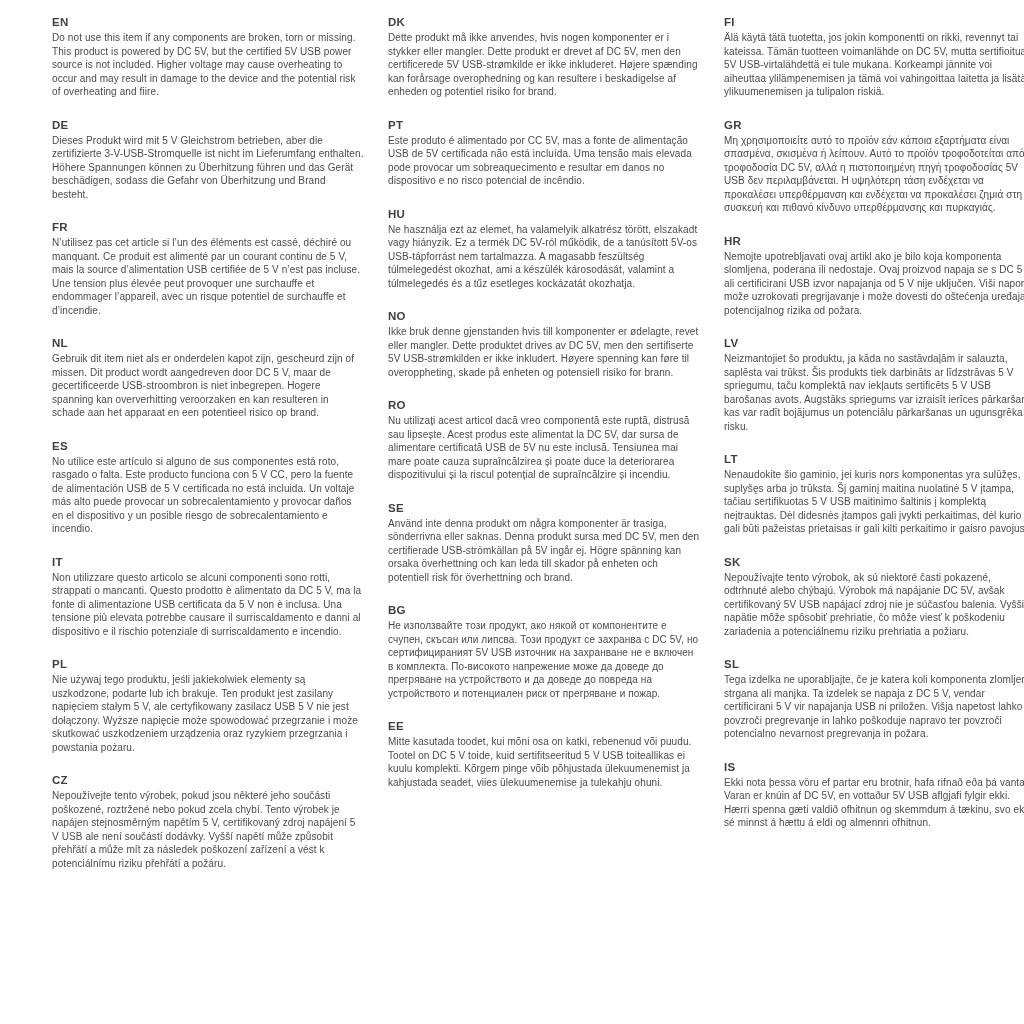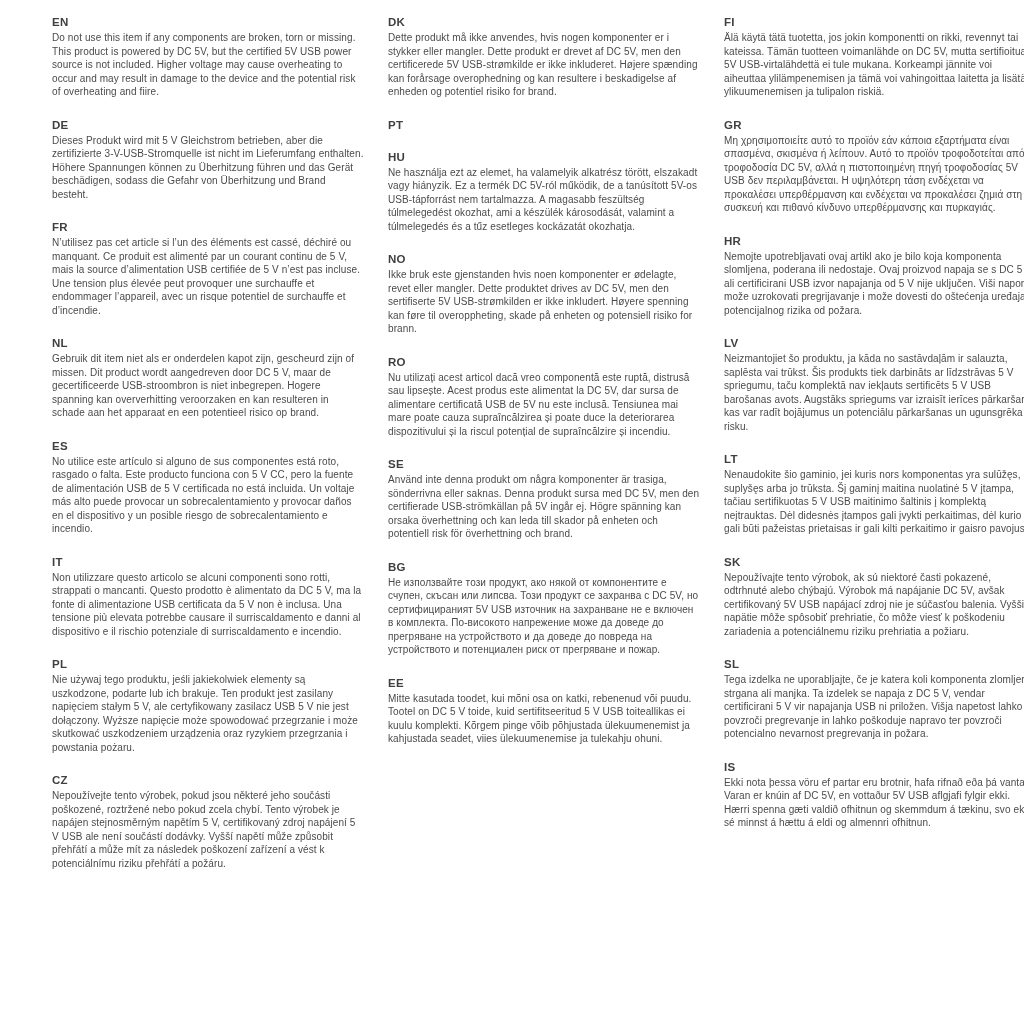--- a/index.html
+++ b/index.html
@@ -81,28 +81,29 @@
         <p class="lang-text">Nepoužívejte tento výrobek, pokud jsou některé jeho součásti poškozené, roztržené nebo pokud zcela chybí. Tento výrobek je napájen stejnosměrným napětím 5 V, certifikovaný zdroj napájení 5 V USB ale není součástí dodávky. Vyšší napětí může způsobit přehřátí a může mít za následek poškození zařízení a vést k potenciálnímu riziku přehřátí a požáru.</p>
       </section>
     </div>
   <div class="col">
       <section class="lang-block">
         <h2 class="lang-code">DK</h2>
         <p class="lang-text">Dette produkt må ikke anvendes, hvis nogen komponenter er i stykker eller mangler. Dette produkt er drevet af DC 5V, men den certificerede 5V USB-strømkilde er ikke inkluderet. Højere spænding kan forårsage overophedning og kan resultere i beskadigelse af enheden og potentiel risiko for brand.</p>
       </section>
       <section class="lang-block">
         <h2 class="lang-code">PT</h2>
+        <p class="lang-text">Este produto é alimentado por CC 5V, mas a fonte de alimentação USB de 5V certificada não está incluída. Uma tensão mais elevada pode provocar um sobreaquecimento e resultar em danos no dispositivo e no risco potencial de incêndio.</p>
       </section>
       <section class="lang-block">
         <h2 class="lang-code">HU</h2>
         <p class="lang-text">Ne használja ezt az elemet, ha valamelyik alkatrész törött, elszakadt vagy hiányzik. Ez a termék DC 5V-ról működik, de a tanúsított 5V-os USB-tápforrást nem tartalmazza. A magasabb feszültség túlmelegedést okozhat, ami a készülék károsodását, valamint a túlmelegedés és a tűz esetleges kockázatát okozhatja.</p>
       </section>
       <section class="lang-block">
         <h2 class="lang-code">NO</h2>
-        <p class="lang-text">Ikke bruk este gjenstanden hvis noen komponenter er ødelagte, revet eller mangler. Dette produktet drives av DC 5V, men den sertifiserte 5V USB-strømkilden er ikke inkludert. Høyere spenning kan føre til overoppheting, skade på enheten og potensiell risiko for brann.</p>
+        <p class="lang-text">Ikke bruk denne gjenstanden hvis till komponenter er ødelagte, revet eller mangler. Dette produktet drives av DC 5V, men den sertifiserte 5V USB-strømkilden er ikke inkludert. Høyere spenning kan føre til overoppheting, skade på enheten og potensiell risiko for brann.</p>
       </section>
       <section class="lang-block">
         <h2 class="lang-code">RO</h2>
         <p class="lang-text">Nu utilizați acest articol dacă vreo componentă este ruptă, distrusă sau lipsește. Acest produs este alimentat la DC 5V, dar sursa de alimentare certificată USB de 5V nu este inclusă. Tensiunea mai mare poate cauza supraîncălzirea și poate duce la deteriorarea dispozitivului și la riscul potențial de supraîncălzire și incendiu.</p>
       </section>
       <section class="lang-block">
         <h2 class="lang-code">SE</h2>
         <p class="lang-text">Använd inte denna produkt om några komponenter är trasiga, sönderrivna eller saknas. Denna produkt sursa med DC 5V, men den certifierade USB-strömkällan på 5V ingår ej. Högre spänning kan orsaka överhettning och kan leda till skador på enheten och potentiell risk för överhettning och brand.</p>
       </section>
       <section class="lang-block">

